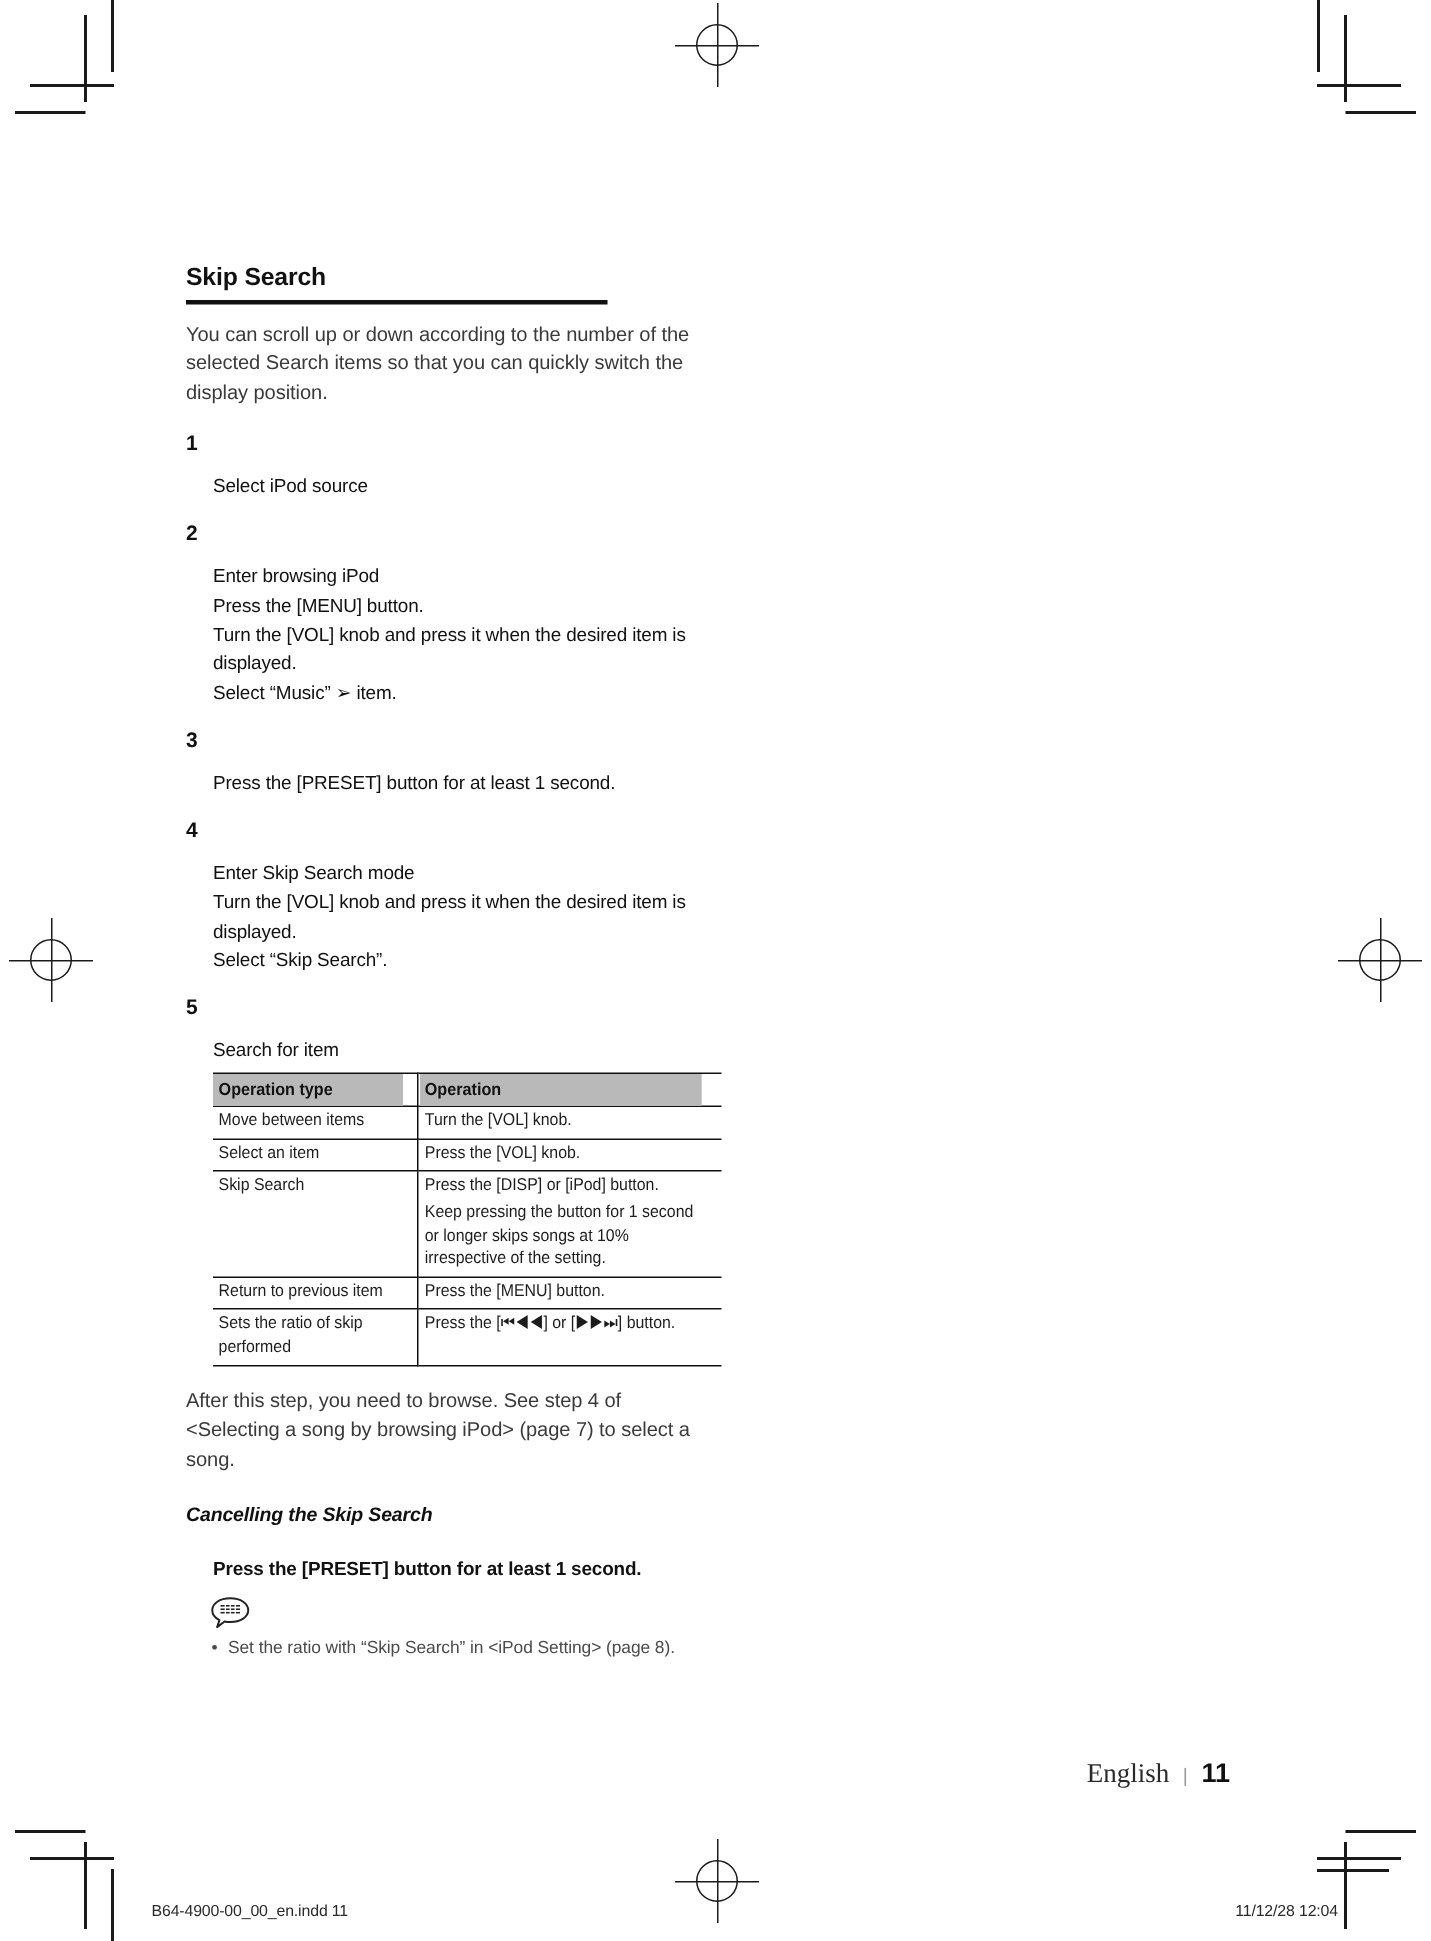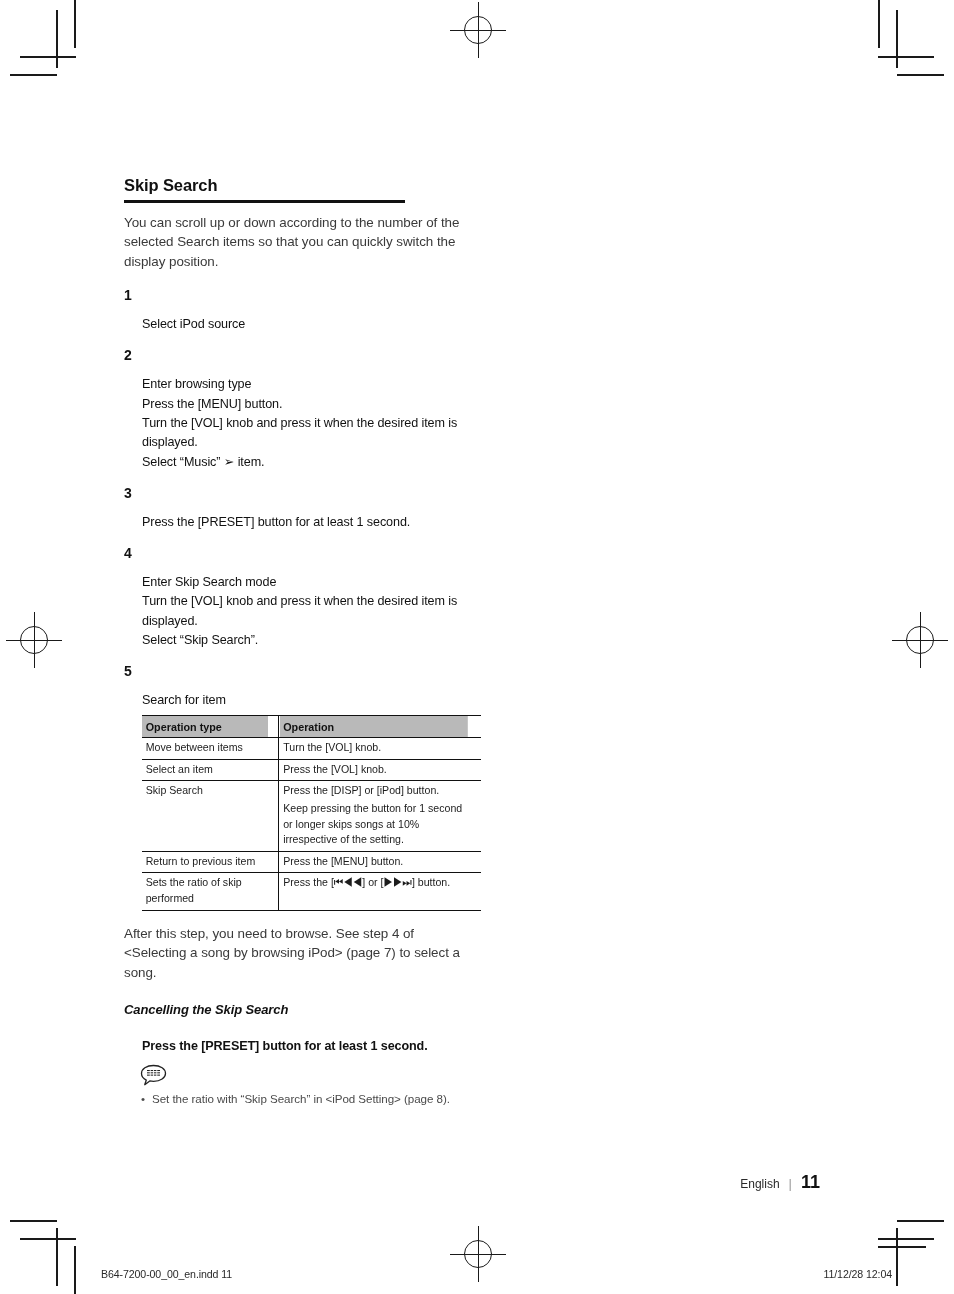--- a/index.html
+++ b/index.html
@@ -168,21 +168,21 @@
   
   #page-footer {
     position: absolute;
     right: 134px;
     top: 1172px;
     display: flex;
     align-items: baseline;
     gap: 9px;
     color: #2a2a2a;
   }
-  #footer-lang { font-size: 12px; }
+  #footer-lang { font-size: 18px; font-family: Liberation Serif, serif; }
   #footer-sep { font-size: 13px; color: #9a9a9a; }
   #footer-pageno { font-size: 18px; font-weight: bold; color: #111; }
 
   #imprint-left {
     position: absolute;
     left: 101px;
     top: 1268px;
     font-size: 10.6px;
     color: #2a2a2a;
     letter-spacing: -0.1px;
@@ -256,21 +256,21 @@
   <div class="step">
     <div class="step-num">1</div>
     <div class="step-body">
       <span class="sub">Select iPod source</span>
     </div>
   </div>
 
   <div class="step">
     <div class="step-num">2</div>
     <div class="step-body">
-      <span class="sub">Enter browsing type</span>
+      <span class="sub">Enter browsing iPod</span>
       <span class="sub">Press the [MENU] button.</span>
       <span class="sub">Turn the [VOL] knob and press it when the desired item is displayed.</span>
       <span class="sub">Select “Music” ➢ item.</span>
     </div>
   </div>
 
   <div class="step">
     <div class="step-num">3</div>
     <div class="step-body">
       <span class="sub">Press the [PRESET] button for at least 1 second.</span>
@@ -355,14 +355,14 @@
   </div>
 
 </div>
 
 <div id="page-footer">
   <span id="footer-lang">English</span>
   <span id="footer-sep">|</span>
   <span id="footer-pageno">11</span>
 </div>
 
-<div id="imprint-left">B64-7200-00_00_en.indd   11</div>
+<div id="imprint-left">B64-4900-00_00_en.indd   11</div>
 <div id="imprint-right">11/12/28   12:04</div>
 
 </body></html>

